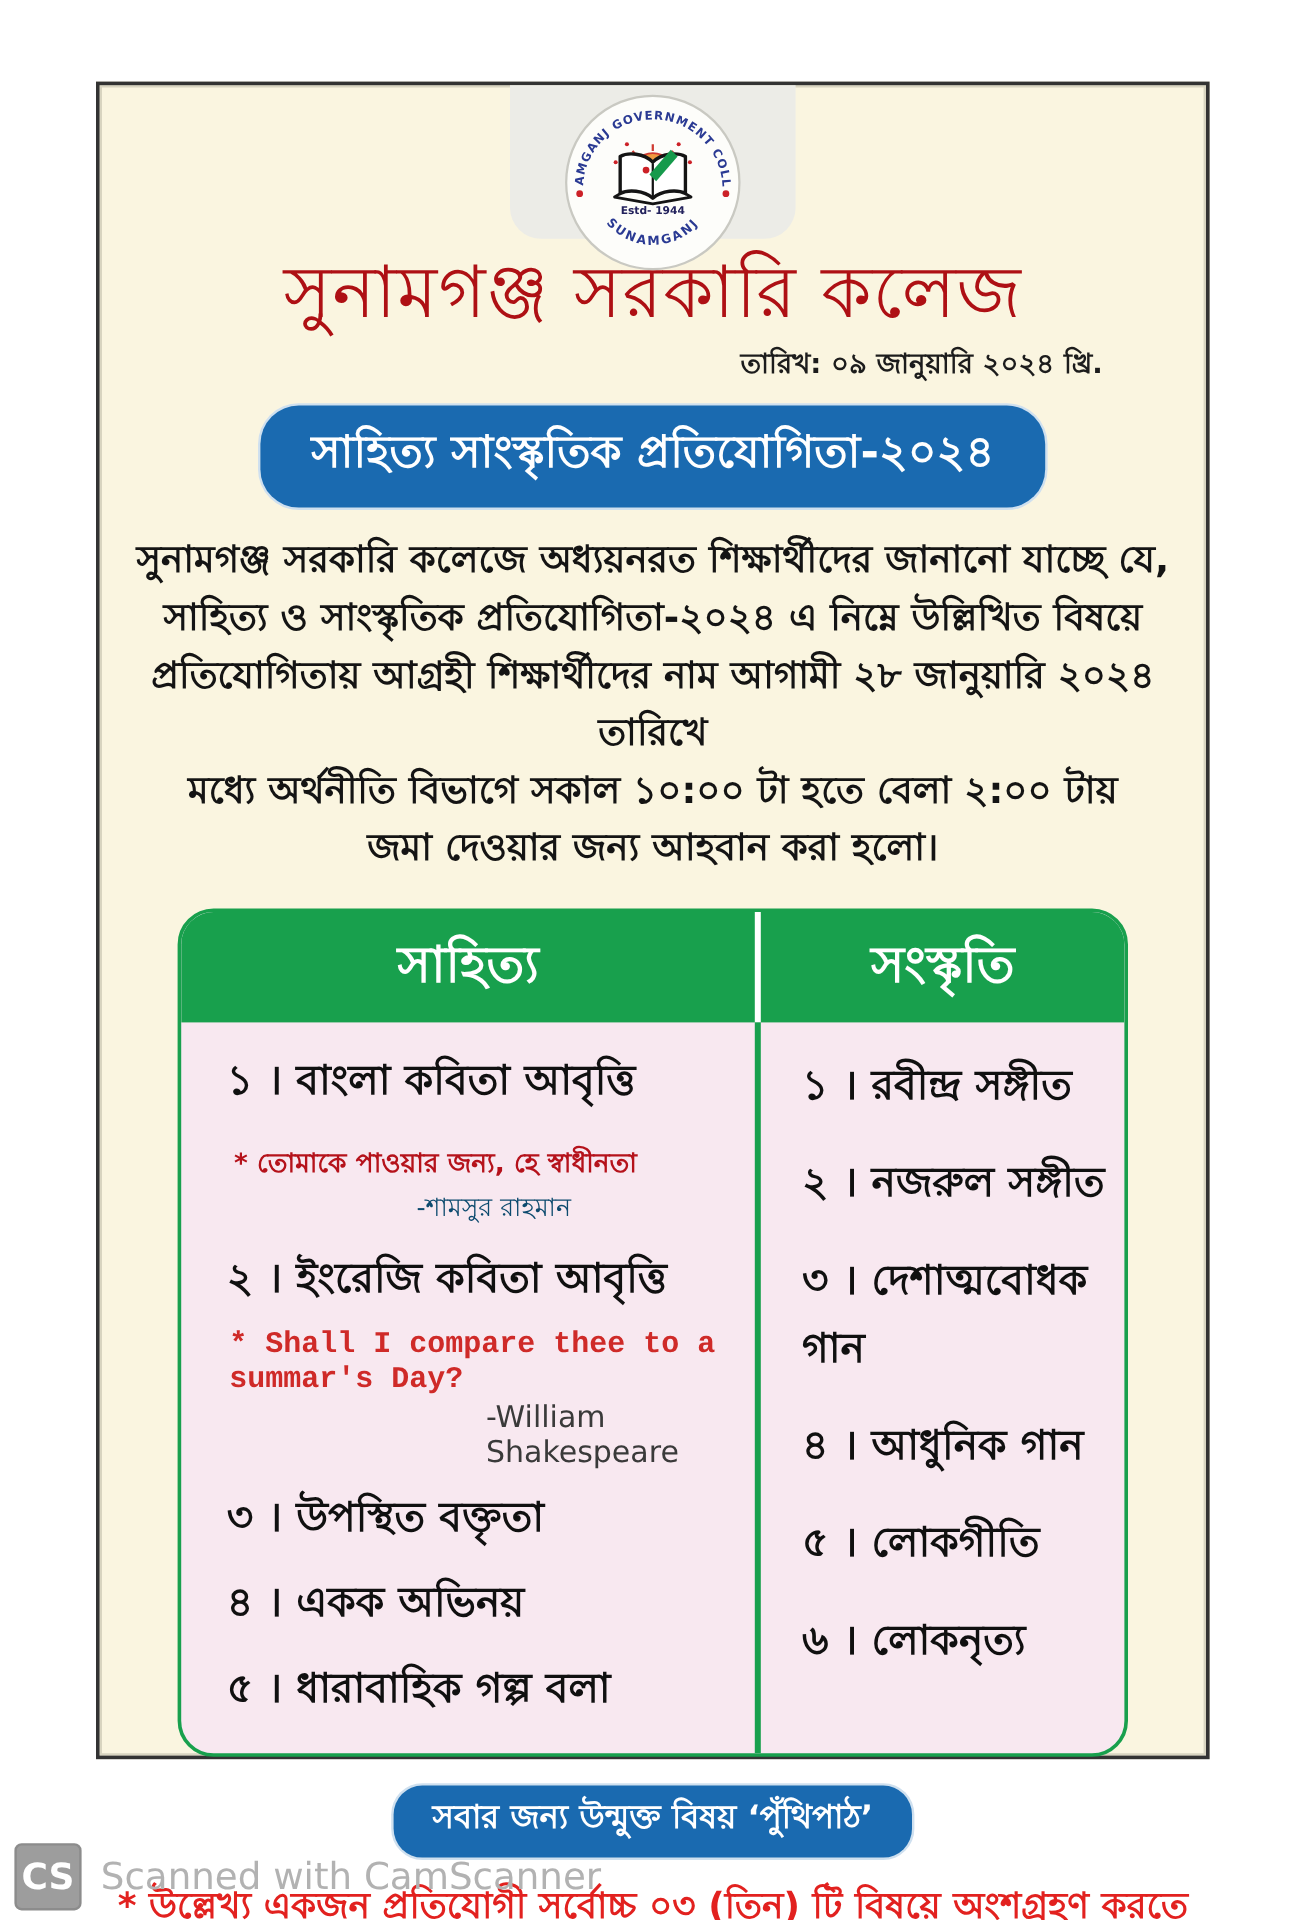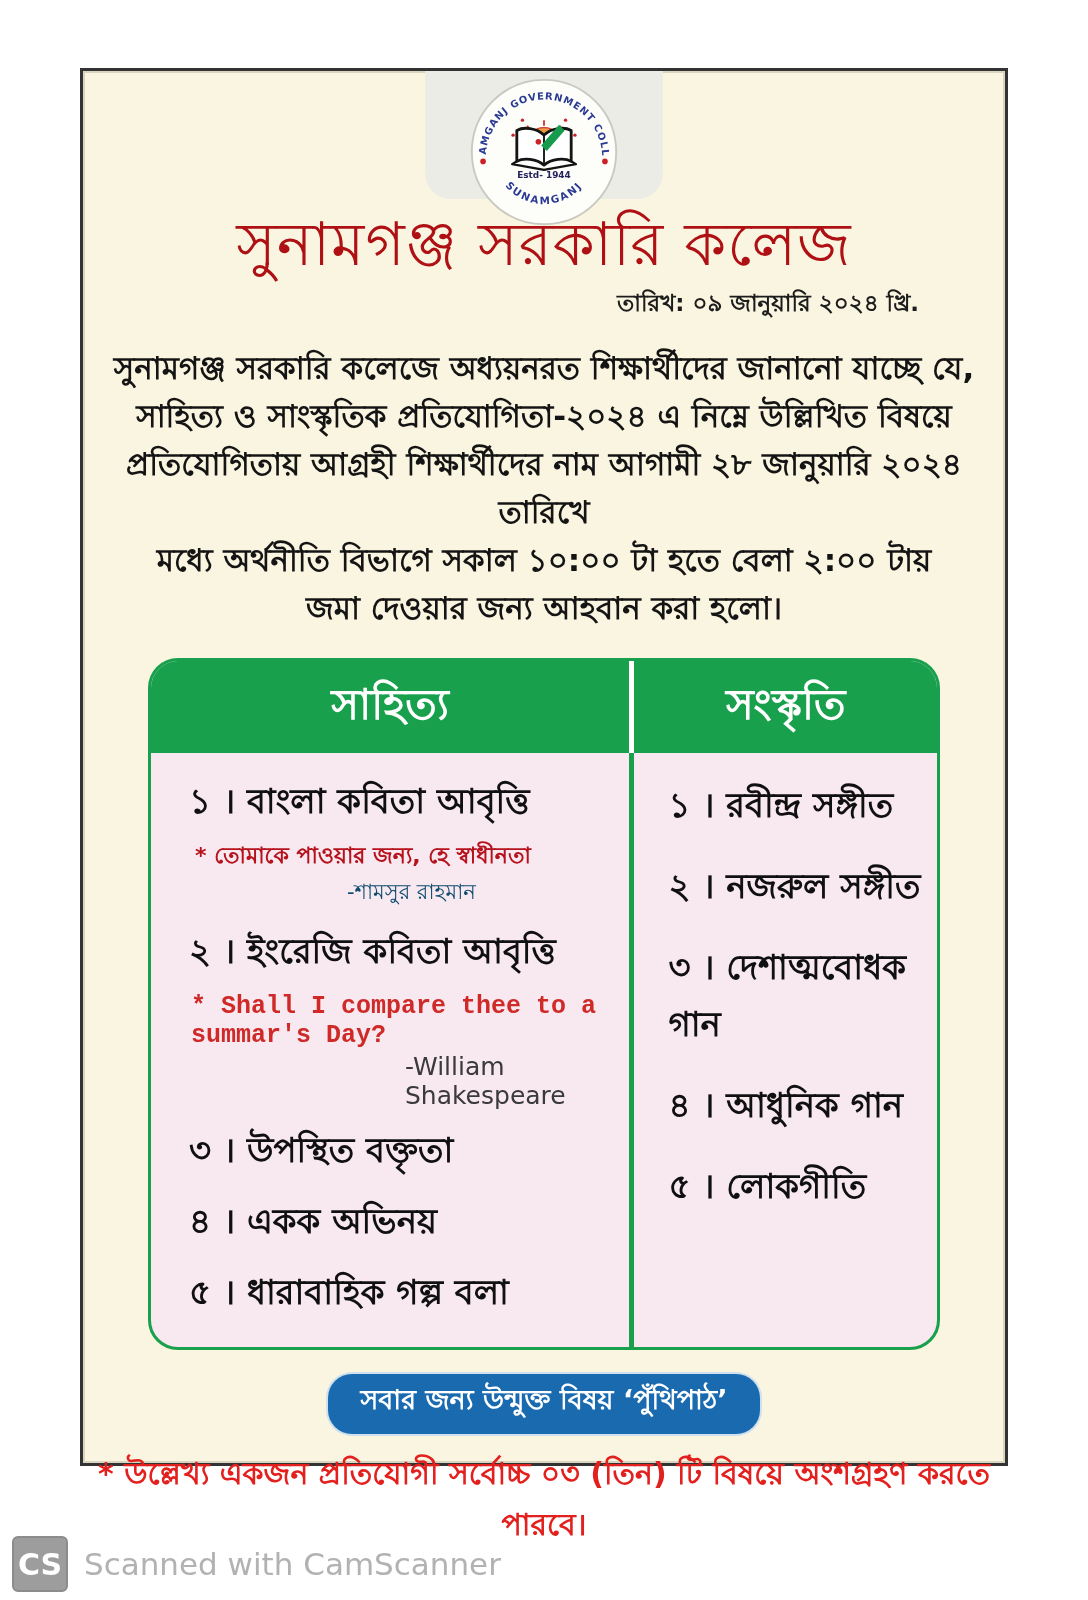--- a/index.html
+++ b/index.html
@@ -50,21 +50,21 @@
   .subjects-head { display:flex; background:#18a04d; height:92px; }
   .th { display:flex; align-items:center; justify-content:center;
     color:#ffffff; font-size:42px; font-weight:bold; }
   .th-left { width:61.5%; border-right:5px solid #ffffff; box-sizing:border-box; }
   .th-right { flex:1; }
   .subjects-body { display:flex; min-height:300px; }
   .tb-left { width:61.5%; box-sizing:border-box; border-right:5px solid #18a04d;
     padding:8px 14px 24px 38px; }
   .tb-right { flex:1; padding:12px 8px 24px 34px; }
   .item-main { font-size:34px; font-weight:bold; color:#101010; margin-top:14px; }
-  .note-bn { color:#b5121b; font-size:22px; font-weight:bold; margin:6px 0 0 6px; }
+  .note-bn { color:#b5121b; font-size:22px; font-weight:bold; margin:21px 0 0 6px; }
   .author-bn { color:#0c4a6e; font-size:21px; font-weight:normal; margin:1px 0 0 158px; }
   .note-en { color:#cf2a28; font-size:25px; font-weight:bold; margin:10px 0 0 2px;font-family:Liberation Mono, monospace; }
   .author-en { color:#3a3a3a; font-size:25px; margin:2px 0 0 216px; }
   .tb-right .item-main { margin-top:24px; }
   .tb-right .item-main:first-child { margin-top:14px; }
   .banner-open { font-size:27px; padding:5px 32px 10px; border-radius:24px; margin-top:24px; }
   .note-red { margin-top:16px; text-align:center; color:#e2211f;
     font-size:30px; font-weight:bold; }
   .scan-footer { position:absolute; left:12px; bottom:8px;
     display:flex; align-items:center; gap:16px; }
@@ -112,20 +112,21 @@
       <polygon points="77,73 96,51 102,57 83,79" fill="#169a4c"></polygon>
       <circle cx="74" cy="69" r="3" fill="#cc2127"></circle>
       <text x="80" y="108" text-anchor="middle" font-size="9.5" font-weight="bold" fill="#23225c">Estd- 1944</text>
     </svg>
   </div>
 
   <div class="title">সুনামগঞ্জ সরকারি কলেজ</div>
 
   <div class="date-line">তারিখ: ০৯ জানুয়ারি ২০২৪ খ্রি.</div>
 
+  <div class="banner banner-event">সাহিত্য সাংস্কৃতিক প্রতিযোগিতা-২০২৪</div>
 
   <div class="notice">
     <div>সুনামগঞ্জ সরকারি কলেজে অধ্যয়নরত শিক্ষার্থীদের জানানো যাচ্ছে যে,</div>
     <div>সাহিত্য ও সাংস্কৃতিক প্রতিযোগিতা-২০২৪ এ নিম্নে উল্লিখিত বিষয়ে</div>
     <div>প্রতিযোগিতায় আগ্রহী শিক্ষার্থীদের নাম আগামী ২৮ জানুয়ারি ২০২৪ তারিখে</div>
     <div>মধ্যে অর্থনীতি বিভাগে সকাল ১০:০০ টা হতে বেলা ২:০০ টায়</div>
     <div>জমা দেওয়ার জন্য আহবান করা হলো।</div>
   </div>
 
   <div class="subjects">
@@ -144,20 +145,21 @@
         <div class="item-main">৩ । উপস্থিত বক্তৃতা</div>
         <div class="item-main">৪ । একক অভিনয়</div>
         <div class="item-main">৫ । ধারাবাহিক গল্প বলা</div>
       </div>
       <div class="tb-right">
         <div class="item-main">১ । রবীন্দ্র সঙ্গীত</div>
         <div class="item-main">২ । নজরুল সঙ্গীত</div>
         <div class="item-main">৩ । দেশাত্মবোধক গান</div>
         <div class="item-main">৪ । আধুনিক গান</div>
         <div class="item-main">৫ । লোকগীতি</div>
+        <div class="item-main">৬ । লোকনৃত্য</div>
       </div>
     </div>
   </div>
 
   <div class="banner banner-open">সবার জন্য উন্মুক্ত বিষয় ‘পুঁথিপাঠ’</div>
 
   <div class="note-red">* উল্লেখ্য একজন প্রতিযোগী সর্বোচ্চ ০৩ (তিন) টি বিষয়ে অংশগ্রহণ করতে পারবে।</div>
 
 </div>
 

